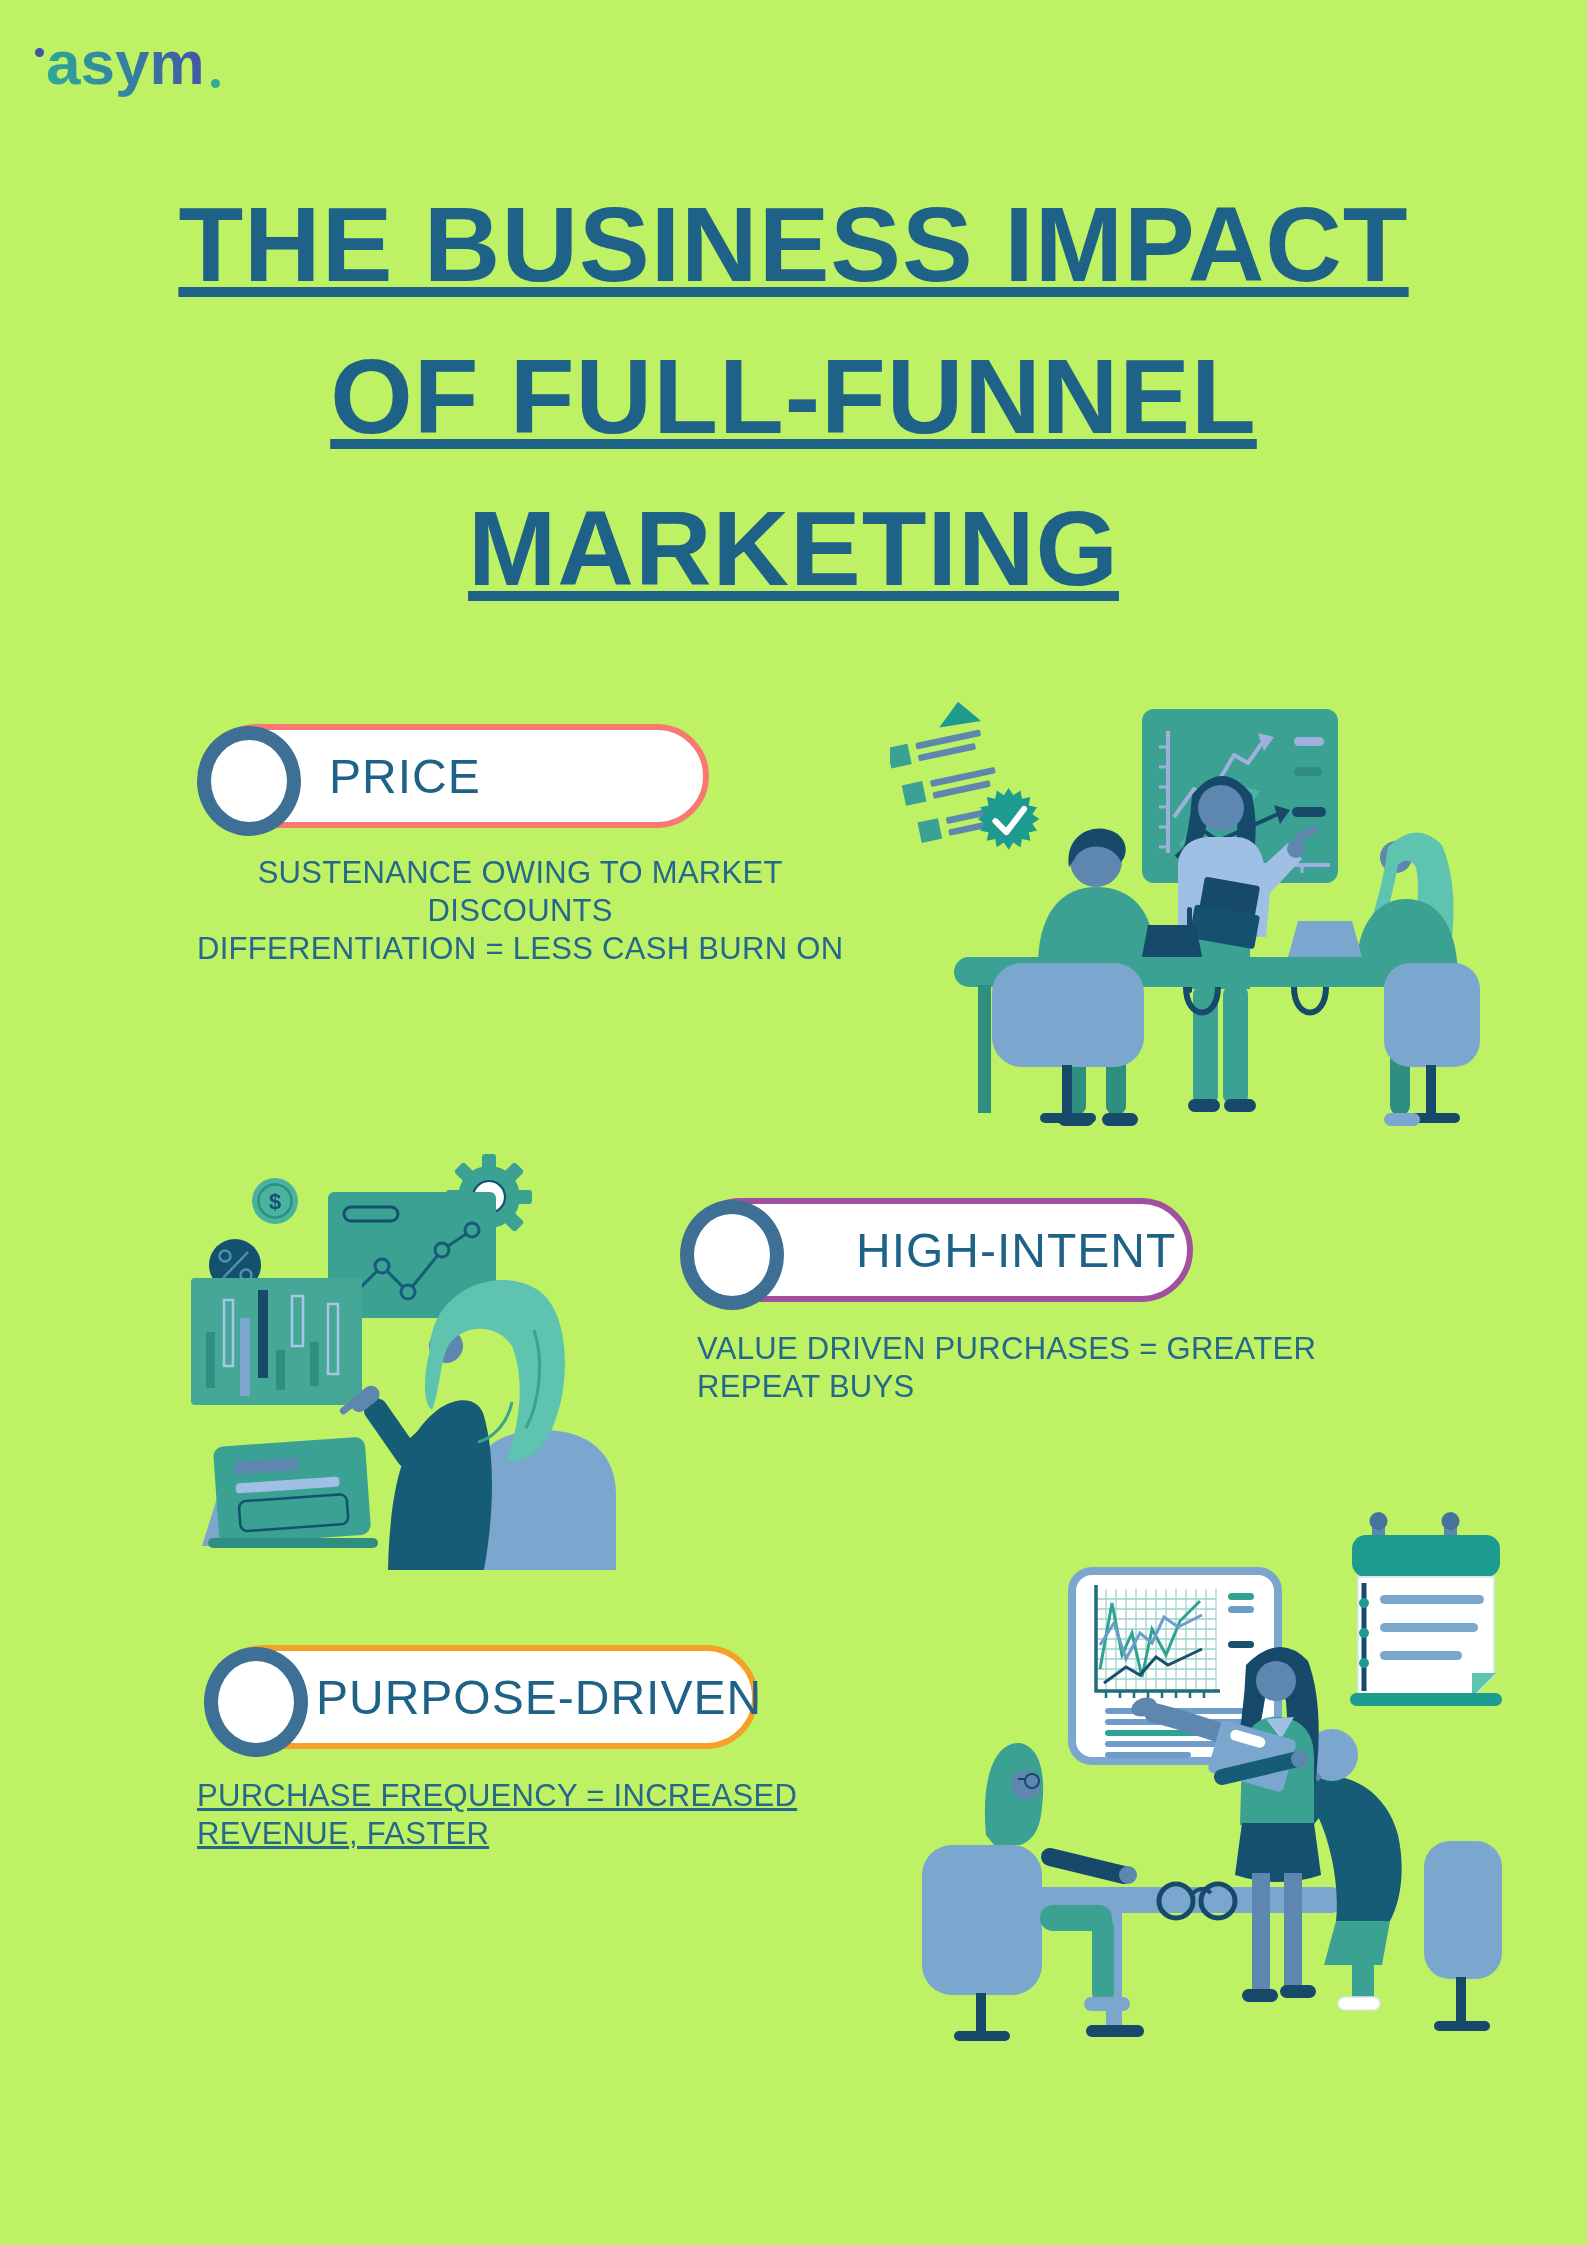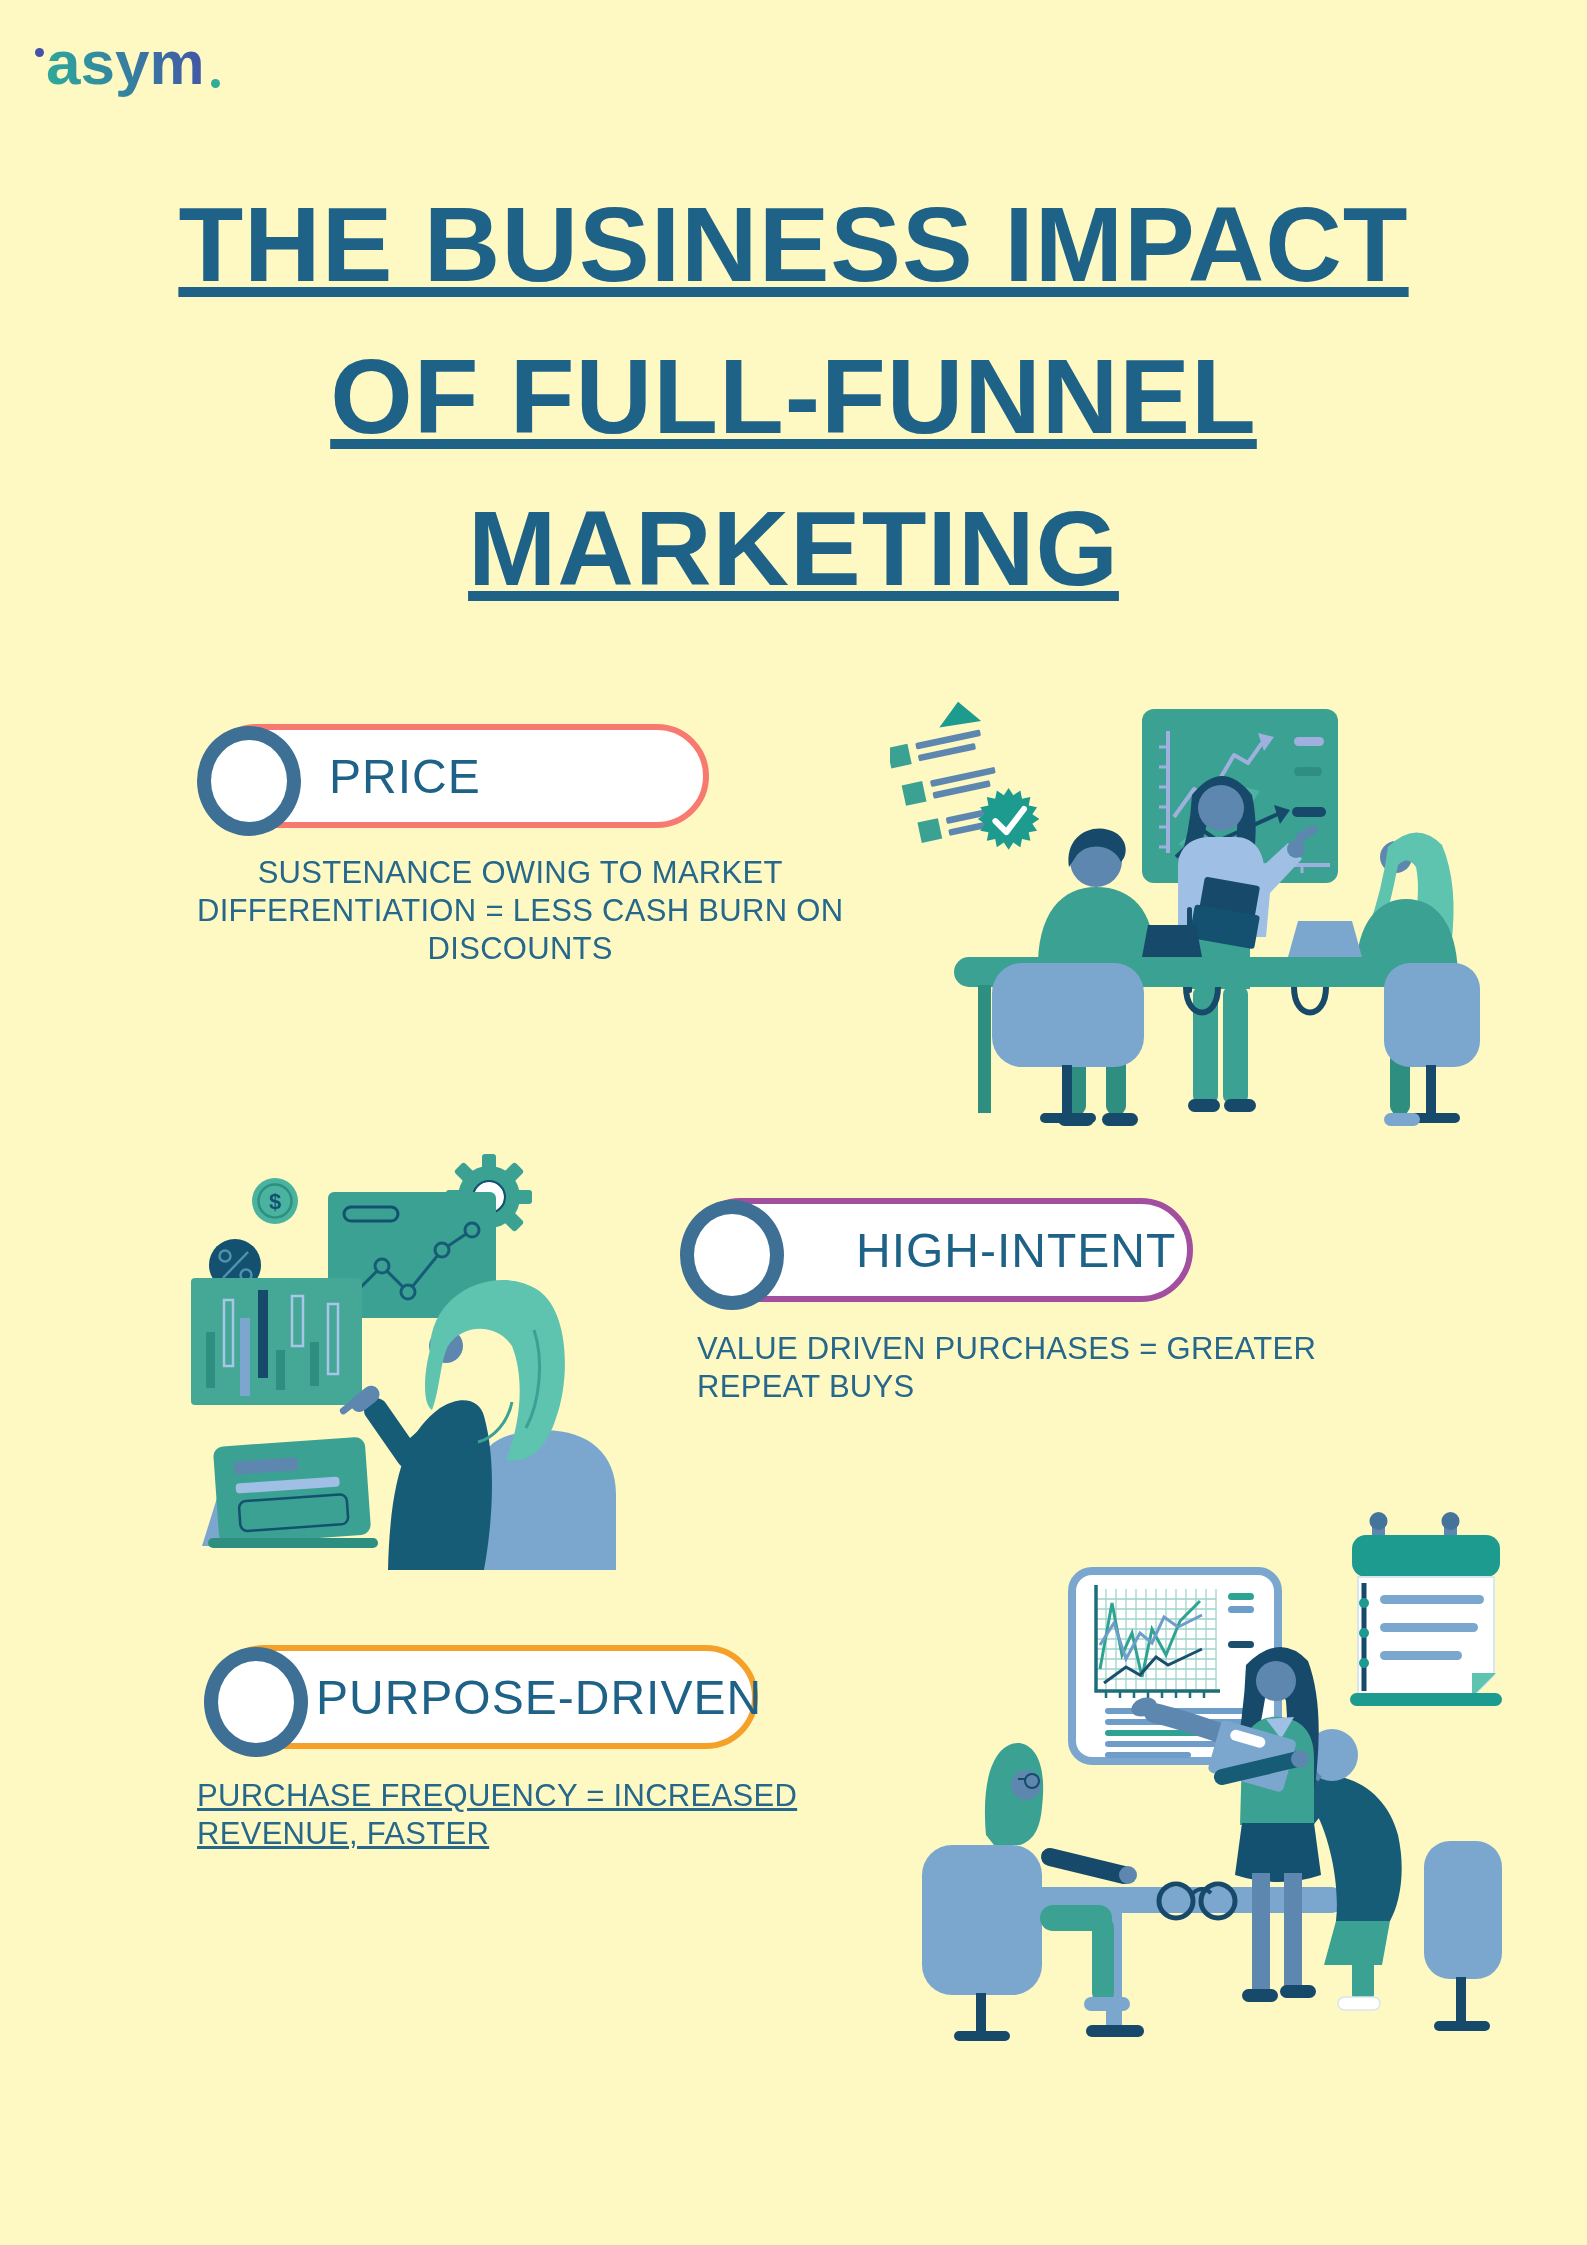--- a/index.html
+++ b/index.html
@@ -1,17 +1,17 @@
 <!DOCTYPE html>
 <html style="--c-teal: #3BA192; --c-teal-2: #2E8F80; --c-teal-bright: #1D9B8E; --c-teal-light: #5EC3AF; --c-mint: #49B39F; --c-navy: #17496B; --c-navy-2: #14506F; --c-steel: #5E87B0; --c-blue: #7BA7CF; --c-shirt: #9FBFE4; --c-peri: #9FB0DE; --c-grid: #9ED4CB; --c-sweater: #175C77; --logo-grad-1: #2EAD99; --logo-grad-2: #4453A7; --logo-dot-left: #4453A7; --logo-dot-right: #2EAD99; --title-color: #1F6287;"><head>
 <meta charset="utf-8">
 <style>
   html,body{margin:0;padding:0;background:#ffffff;}
   .page{
-    position:relative;width:1587px;height:2245px;background:#fef9c3;overflow:hidden;
+    position:relative;width:1587px;height:2245px;background:#bef264;overflow:hidden;
     font-family:"Liberation Sans", sans-serif;
   }
   
   .logo{position:absolute;left:46px;top:32px;display:inline-block;}
   .logo-text{
     font-size:62px;font-weight:700;letter-spacing:0;line-height:1;
     background:linear-gradient(70deg,var(--logo-grad-1) 0%,#33889F 40%,var(--logo-grad-2) 95%);
     -webkit-background-clip:text;background-clip:text;color:transparent;
   }
   .logo .dot{position:absolute;width:9px;height:9px;border-radius:50%;}
@@ -63,22 +63,22 @@
     <div>OF FULL-FUNNEL</div>
     <div>MARKETING</div>
   </div>
 
   <div class="pill pill-price" style="border-color: rgb(248, 121, 111);">
     <span class="ring" style="border-color: rgb(62, 111, 148);"></span>
     <span class="pill-label">PRICE</span>
   </div>
   <div class="desc desc-price" style="color: rgb(38, 104, 140); text-align: center;">
     <div>SUSTENANCE OWING TO MARKET</div>
+    <div>DISCOUNTS</div>
     <div>DIFFERENTIATION = LESS CASH BURN ON</div>
-    <div>DISCOUNTS</div>
   </div>
 
   <div class="pill pill-high" style="border-color: rgb(162, 79, 160);">
     <span class="ring" style="border-color: rgb(62, 111, 148);"></span>
     <span class="pill-label">HIGH-INTENT</span>
   </div>
   <div class="desc desc-high" style="color: rgb(38, 104, 140);">
     <div>VALUE DRIVEN PURCHASES = GREATER</div>
     <div>REPEAT BUYS</div>
   </div>

